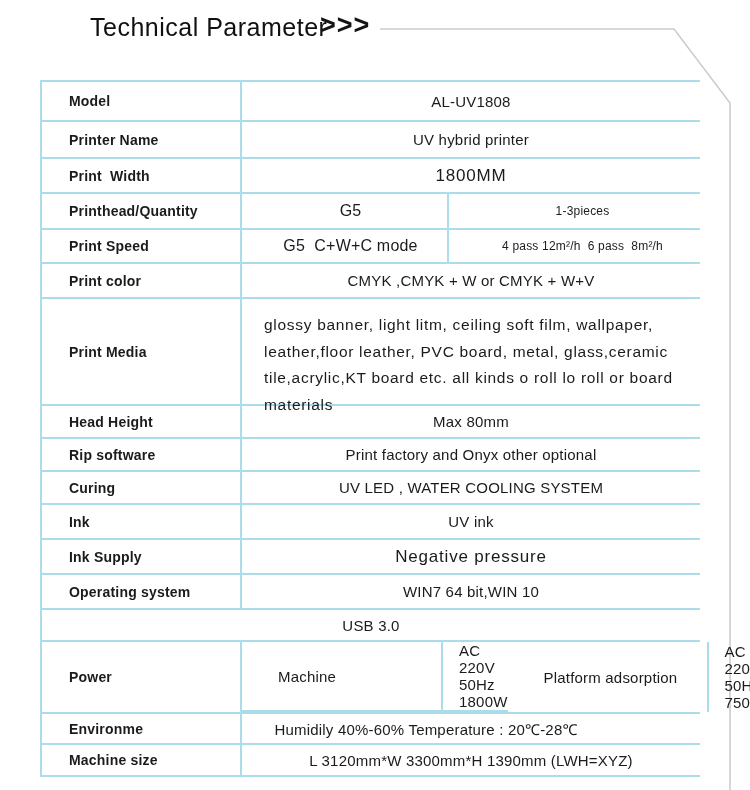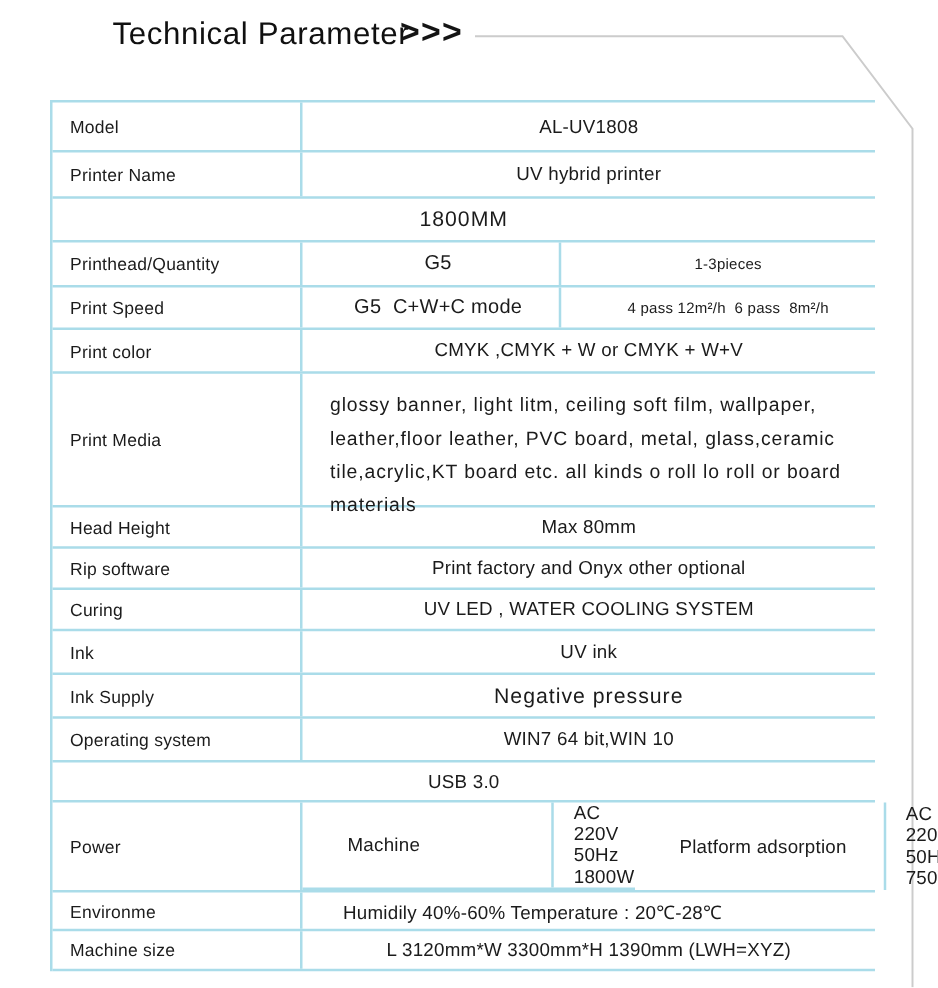--- a/index.html
+++ b/index.html
@@ -19,22 +19,22 @@
   .page-title{position:absolute;left:90px;top:13px;font-size:25px;letter-spacing:.5px;
     color:#101010;white-space:pre;}
   .chevrons{position:absolute;left:320px;top:10px;font-size:27px;font-weight:600;
     letter-spacing:1px;color:#141414;white-space:pre;}
 
   
   .spec-table{position:absolute;left:40px;top:80px;width:660px;
     border-top:2px solid var(--cyan);border-left:2px solid var(--cyan);}
   .row{display:flex;border-bottom:2px solid var(--cyan);align-items:stretch;}
   .lbl{width:200px;flex:0 0 200px;border-right:2px solid var(--cyan);
-    display:flex;align-items:center;padding-left:14px;font-size:14px;
-    letter-spacing:.2px;white-space:pre-wrap;}
+    display:flex;align-items:center;padding-left:27px;font-size:14px;
+    letter-spacing:.2px;white-space:pre-wrap;font-weight:bold;}
   .val{flex:1;display:flex;align-items:center;justify-content:center;
     font-size:15px;letter-spacing:.2px;text-align:center;white-space:pre-wrap;}
   .val.big{font-size:17px;letter-spacing:.8px;}
   .mid{flex:0 0 195px;width:195px;border-right:2px solid var(--cyan);
     display:flex;align-items:center;justify-content:center;font-size:16px;
     letter-spacing:.2px;white-space:pre-wrap;margin-left:12px;}
   .val.two{font-size:12px;margin-left:16px;}
   .val.media{justify-content:flex-start;text-align:left;align-items:flex-start;
     padding:13px 16px 10px 22px;font-size:15.5px;letter-spacing:.7px;line-height:26.5px;}
   .val.shift-left{padding-right:90px;}
@@ -67,20 +67,21 @@
       <div class="lbl">Model</div>
       <div class="val">AL-UV1808</div>
     </div>
 
     <div class="row" style="height:37px">
       <div class="lbl">Printer Name</div>
       <div class="val">UV hybrid printer</div>
     </div>
 
     <div class="row" style="height:35px">
+      <div class="lbl">Print  Width</div>
       <div class="val big">1800MM</div>
     </div>
 
     <div class="row" style="height:36px">
       <div class="lbl">Printhead/Quantity</div>
       <div class="mid">G5</div>
       <div class="val two">1-3pieces</div>
     </div>
 
     <div class="row" style="height:34px">

